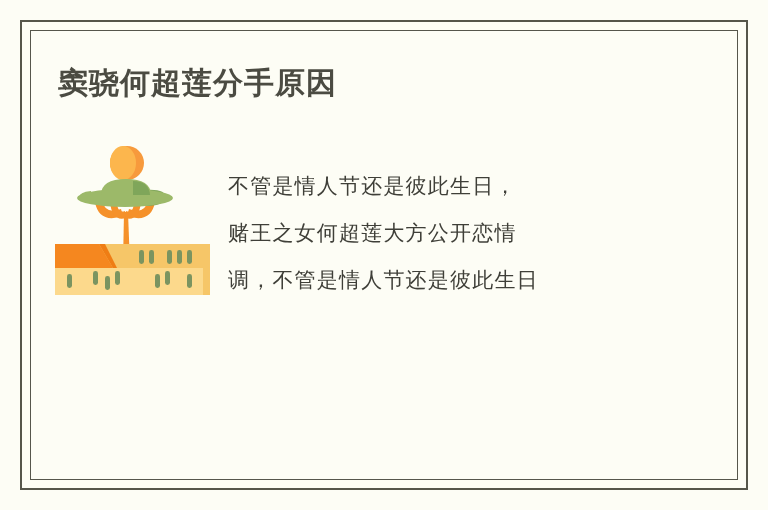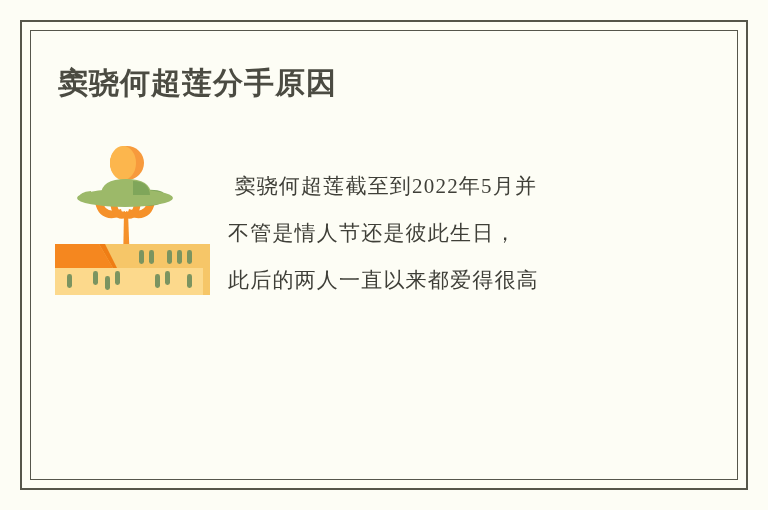--- a/index.html
+++ b/index.html
@@ -142,18 +142,18 @@
         <rect x="50" y="136" width="5" height="14" rx="2.4"></rect>
         <rect x="60" y="131" width="5" height="14" rx="2.4"></rect>
         <rect x="100" y="134" width="5" height="14" rx="2.4"></rect>
         <rect x="110" y="131" width="5" height="14" rx="2.4"></rect>
         <rect x="132" y="134" width="5" height="14" rx="2.4"></rect>
       </g>
     </svg>
   </div>
 
   <div class="body-text">
-    <span class="ln"> 窦骁何超莲截至到2022年5月并</span>
     <span class="ln">不管是情人节还是彼此生日，</span>
-    <span class="ln">此后的两人一直以来都爱得很高</span>
+    <span class="ln">赌王之女何超莲大方公开恋情</span>
+    <span class="ln">调，不管是情人节还是彼此生日</span>
   </div>
 
 </div>
 
 </body></html>

